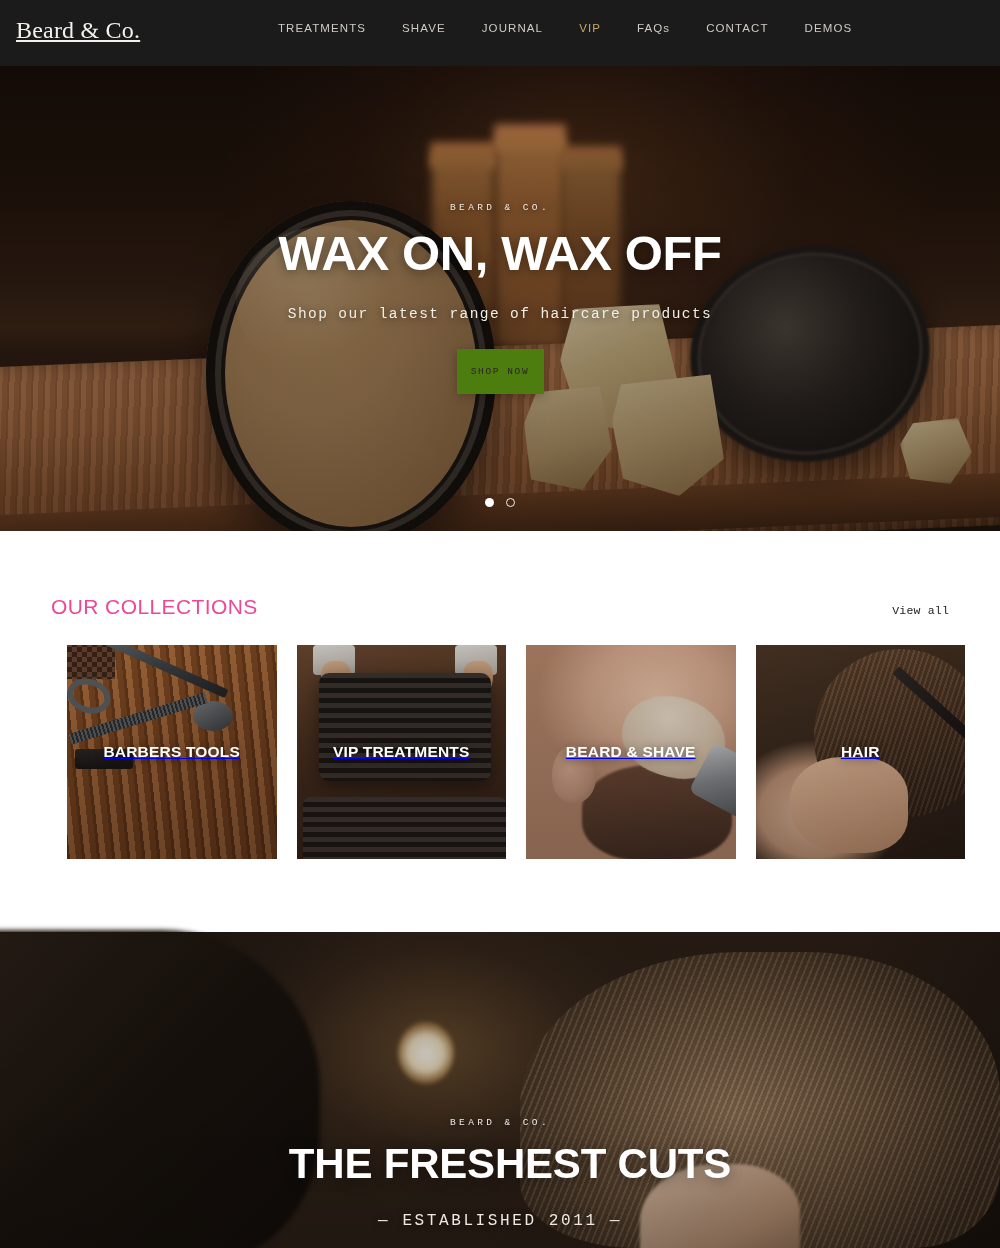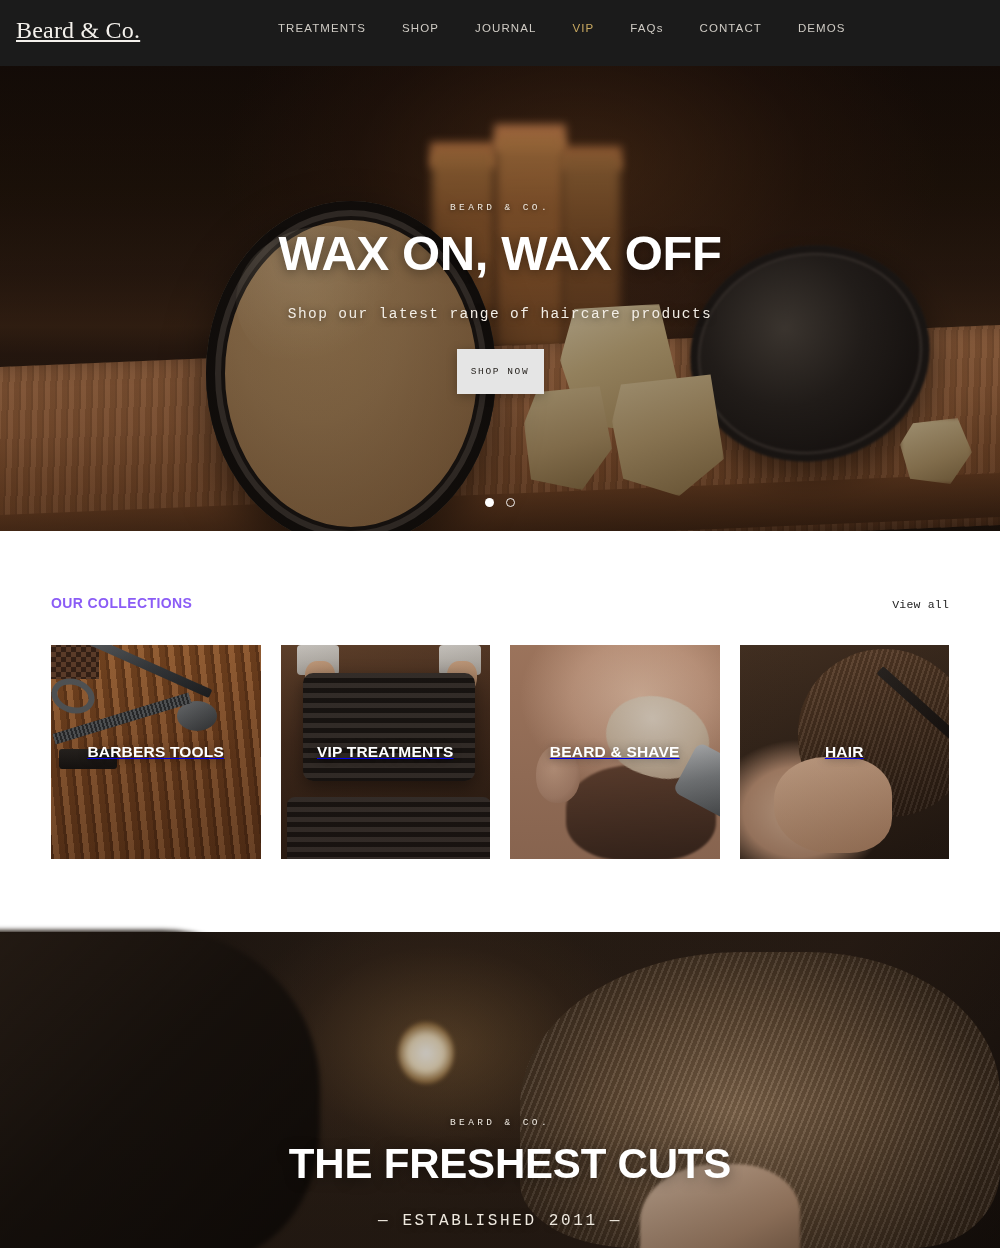--- a/index.html
+++ b/index.html
@@ -178,21 +178,21 @@
   .hero-sub{
     margin-top:28px;
     font-family:"Liberation Mono", monospace;
     font-size:14.5px; letter-spacing:1.4px; color:#f3eee6;
     text-shadow:0 1px 7px rgba(0,0,0,.55);
   }
   .hero-cta{
     margin-top:27px;
     display:inline-flex; align-items:center; justify-content:center;
     width:87px; height:45px;
-    background:#e5e5e5; color:#2a2622;
+    background:#4d7c0f; color:#2a2622;
     font-family:"Liberation Mono", monospace;
     font-size:9.5px; letter-spacing:1.6px;
     text-decoration:none; cursor:pointer;
     box-shadow:0 2px 10px rgba(0,0,0,.25);
   }
   .hero-dots{
     position:absolute; left:0; right:0; bottom:24px;
     display:flex; justify-content:center; align-items:center; gap:12px;
     z-index:8;
   }
@@ -203,30 +203,30 @@
   
   .collections{
     position:absolute; top:531px; left:0; width:1000px; height:401px;
     background:#ffffff;
   }
   .coll-head{
     position:absolute; top:64px; left:51px; right:51px;
     display:flex; align-items:baseline; justify-content:space-between;
   }
   .coll-title{
-    font-size:14px; font-weight:700; color:#8b5cf6;
+    font-size:21px; font-weight:400; color:#ec4899;
     letter-spacing:.4px;
   }
   .coll-viewall{
     font-family:"Liberation Mono", monospace;
     font-size:11.5px; color:#1d1d1d; text-decoration:none;
     letter-spacing:.2px;
   }
   .coll-grid{
-    position:absolute; top:114px; left:51px;
+    position:absolute; top:114px; left:67px;
     width:898px; height:214px;
     display:grid; grid-template-columns:repeat(4,1fr); gap:20px;
   }
   .coll-card{
     position:relative; overflow:hidden; cursor:pointer;
     display:flex; align-items:center; justify-content:center;
   }
   .coll-card .shade{
     position:absolute; inset:0;
     background:linear-gradient(180deg, rgba(20,12,8,.18) 0%, rgba(20,12,8,.30) 100%);
@@ -417,21 +417,21 @@
 </head>
 <body>
 
 <div class="page">
 
   <header class="header">
     <a class="logo" href="#">Beard &amp; Co.</a>
 
     <nav class="nav">
       <a href="#">TREATMENTS</a>
-      <a href="#">SHOP</a>
+      <a href="#">SHAVE</a>
       <a href="#">JOURNAL</a>
       <a href="#" class="is-active">VIP</a>
       <a href="#">FAQs</a>
       <a href="#">CONTACT</a>
       <a href="#">DEMOS</a>
     </nav>
 
   </header>
 
   <section class="hero">

